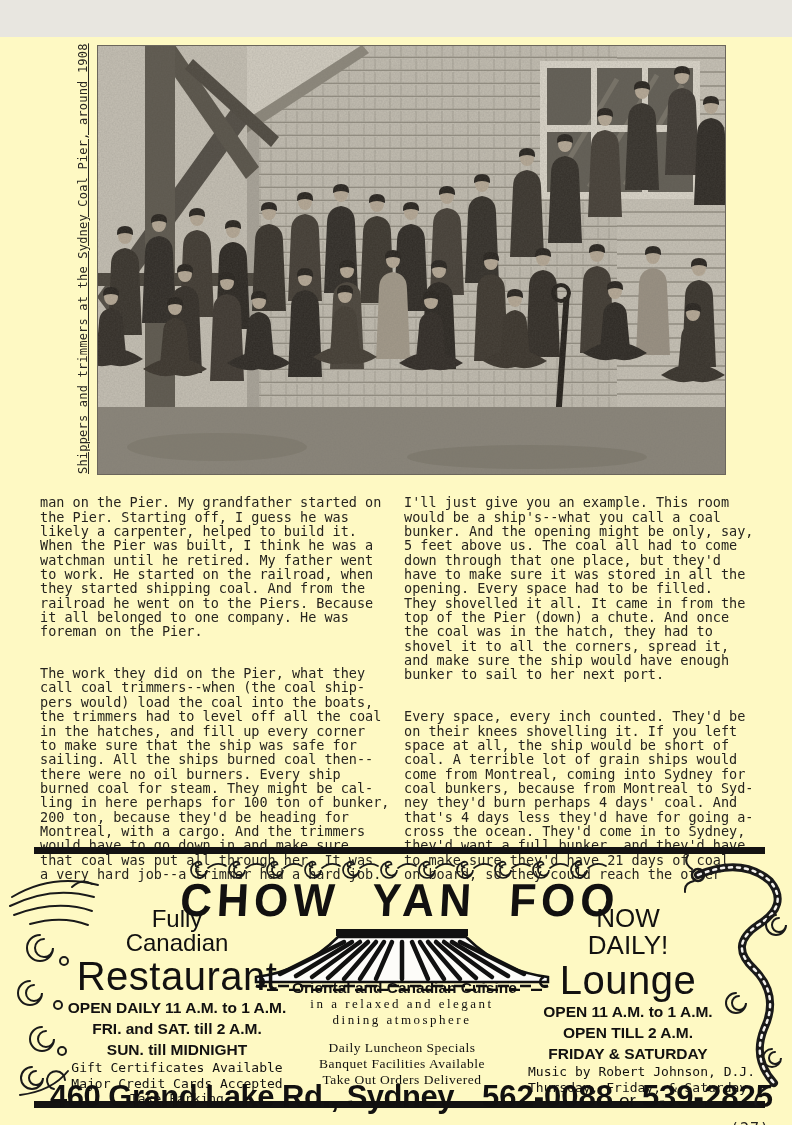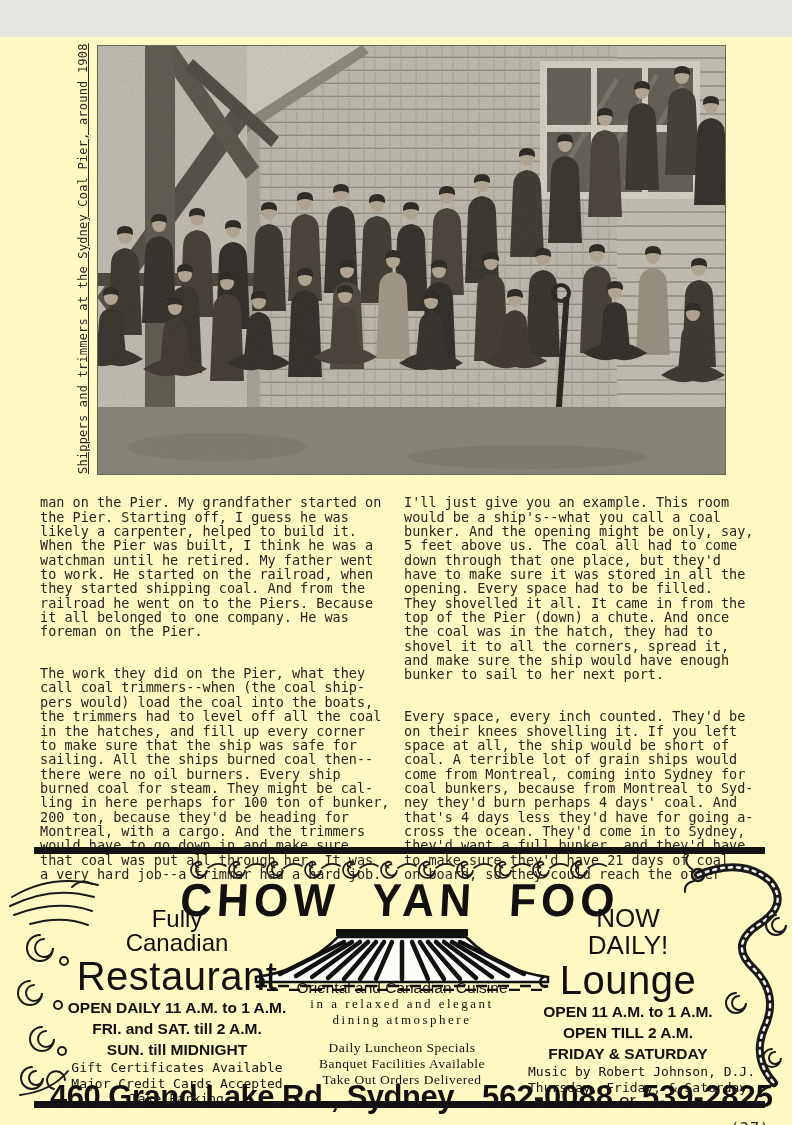--- a/index.html
+++ b/index.html
@@ -27,21 +27,21 @@
       font-size:44px;font-weight:900;letter-spacing:5px;word-spacing:16px;
       transform:skewX(-3deg) scaleY(1.05);white-space:nowrap;}
   .pagoda{position:absolute;left:252px;top:84px;width:300px;height:64px;}
   .ad-left{position:absolute;left:52px;top:64px;width:250px;text-align:center;}
   .ad-center{position:absolute;left:292px;top:136px;width:220px;text-align:center;}
   .ad-right{position:absolute;left:528px;top:62px;width:200px;text-align:center;}
   .tagline{font-size:24px;line-height:24px;white-space:pre-line;}
   .big-head{font-size:40px;line-height:42px;letter-spacing:.5px;}
   .hours{font-size:15.5px;font-weight:700;line-height:21px;white-space:nowrap;}
   .fineprint{font-family:"DejaVu Sans Mono",monospace;font-size:13px;line-height:15.5px;white-space:nowrap;}
-  .cuisine{font-size:15.5px;font-weight:400;line-height:17px;white-space:nowrap;}
+  .cuisine{font-size:15.5px;font-weight:700;line-height:17px;white-space:nowrap;}
   .atmos{font-family:Liberation Serif, serif;font-size:13px;line-height:16px;
       letter-spacing:2.5px;white-space:pre-line;}
   .services{margin-top:12px;font-family:Liberation Serif, serif;font-size:13.5px;
       line-height:16px;letter-spacing:.5px;white-space:nowrap;}
   .addr-row{position:absolute;left:30px;top:236px;width:734px;display:flex;align-items:center;gap:14px;}
   .addr{font-size:31px;font-weight:700;letter-spacing:-.5px;margin-left:6px;white-space:nowrap;}
   .phones{font-size:31px;font-weight:700;white-space:nowrap;margin-right:4px;}
   .phones .or{font-size:19px;font-weight:400;padding:0 6px;}
   .spacer{flex:1;}
   .phoenix{position:absolute;left:2px;top:26px;width:100px;height:230px;}

